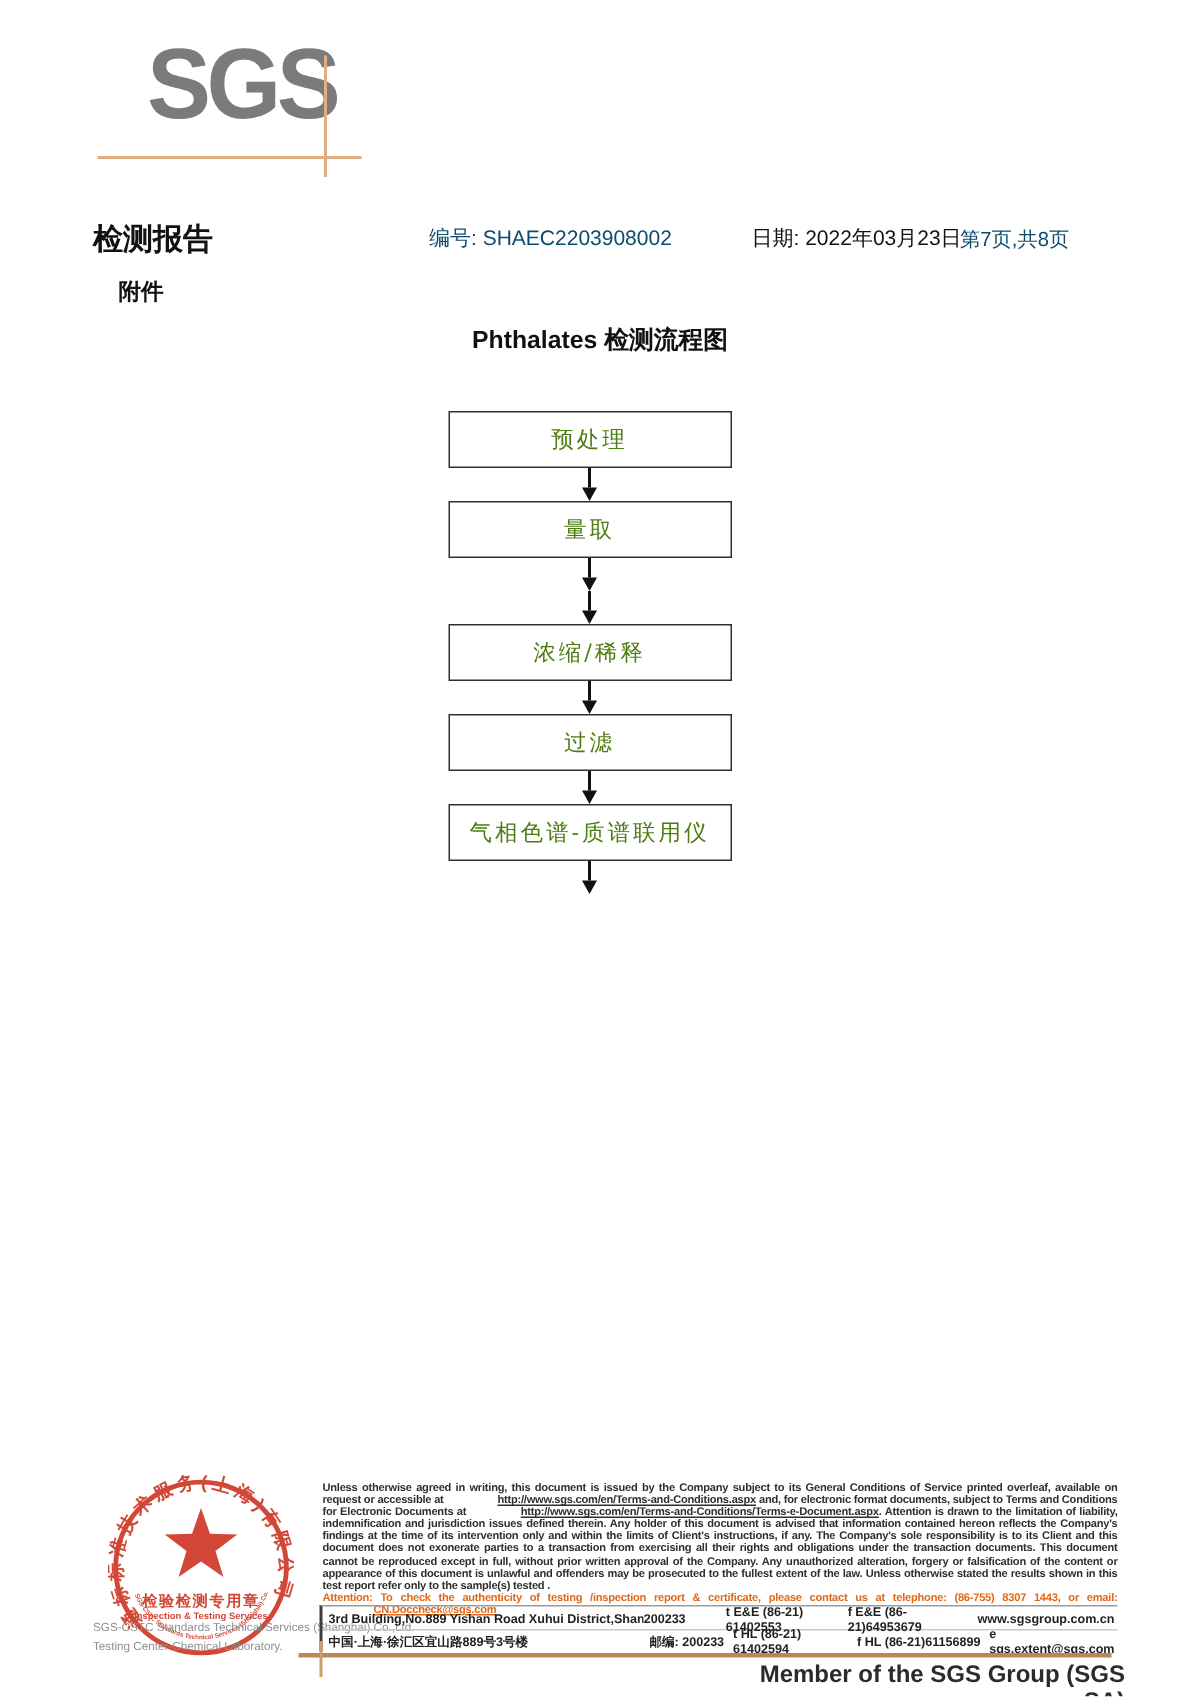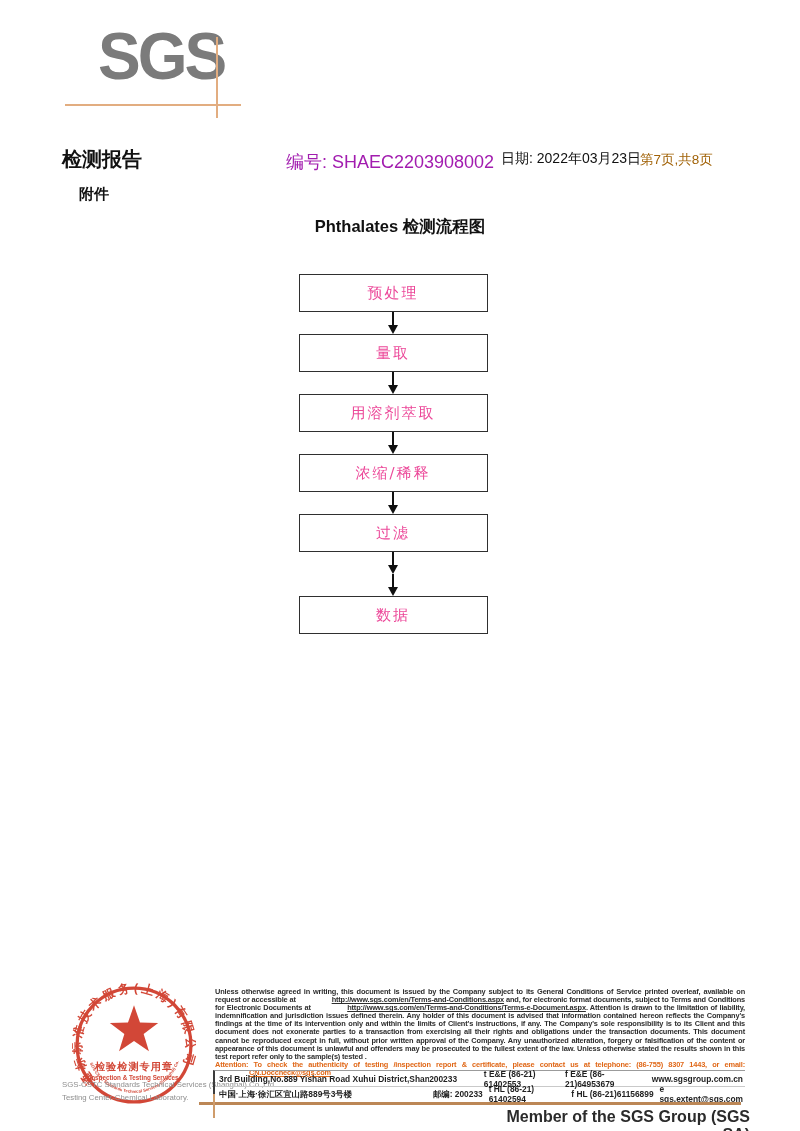--- a/index.html
+++ b/index.html
@@ -11,31 +11,31 @@
   
   .logo-text {
     position:absolute; left:98px; top:24px; font-size:64px; font-weight:bold;
     color:#7b7b7b; letter-spacing:-3px; line-height:1;
     font-family:"Liberation Sans", sans-serif; transform:scaleY(1.04);
   }
   .logo-hline { position:absolute; left:65px; top:104px; width:176px; height:2px; background:#e2ad80; }
   .logo-vline { position:absolute; left:216px; top:37px; width:2px; height:81px; background:#e2ad80; }
   
   .report-title { position:absolute; left:62px; top:146px; font-size:20px; font-weight:bold; color:#111; }
-  .report-no   { position:absolute; left:286px; top:150px; font-size:18px; color:#a21caf; }
+  .report-no   { position:absolute; left:286px; top:150px; font-size:14px; color:#0c4a6e; }
   .report-date { position:absolute; left:501px; top:150px; font-size:14px; color:#111; }
-  .report-page { position:absolute; left:640px; top:151px; font-size:13.5px; color:#a16207; }
+  .report-page { position:absolute; left:640px; top:151px; font-size:13.5px; color:#0c4a6e; }
   .attachment  { position:absolute; left:62px; top:185px; font-size:15px; font-weight:bold; color:#111;margin-left:17px; }
   
   .fc-title { position:absolute; left:0; right:0; top:216px; text-align:center; font-size:16.5px; font-weight:bold; color:#111; }
   .flowchart { position:absolute; left:285px; top:274px; width:216px; display:flex; flex-direction:column; align-items:center; }
   .fc-box {
     width:189px; height:38px; border:1.5px solid #2f2f2f; background:#fff;
     display:flex; align-items:center; justify-content:center;
-    font-family:"DejaVu Serif","Liberation Serif",serif; font-size:15px; color:#ec4899; letter-spacing:2px;
+    font-family:"DejaVu Serif","Liberation Serif",serif; font-size:15px; color:#4d7c0f; letter-spacing:2px;
   }
   .fc-arrow { height:22px; display:flex; flex-direction:column; align-items:center; }
   .fc-arrow .shaft { width:2px; flex:1; background:#111; }
   .fc-arrow .head { width:0; height:0; border-left:5.5px solid transparent; border-right:5.5px solid transparent; border-top:9px solid #111; }
   
   .stamp { position:absolute; left:72px; top:983px; width:124px; height:124px; opacity:.93; }
   
   .company-lines { position:absolute; left:62px; top:1078px; font-size:7.8px; color:#8f8f8f; line-height:13px; white-space:nowrap; }
   
   .disclaimer {
@@ -84,40 +84,39 @@
     <div class="fc-box">预处理</div>
     <div class="fc-arrow">
         <div class="shaft"></div>
         <div class="head"></div>
       </div>
     <div class="fc-box">量取</div>
     <div class="fc-arrow">
         <div class="shaft"></div>
         <div class="head"></div>
       </div>
-    <div class="fc-box">用溶剂萃取</div>
     <div class="fc-arrow">
         <div class="shaft"></div>
         <div class="head"></div>
       </div>
     <div class="fc-box">浓缩/稀释</div>
     <div class="fc-arrow">
         <div class="shaft"></div>
         <div class="head"></div>
       </div>
     <div class="fc-box">过滤</div>
     <div class="fc-arrow">
         <div class="shaft"></div>
         <div class="head"></div>
       </div>
+    <div class="fc-box">气相色谱-质谱联用仪</div>
     <div class="fc-arrow">
         <div class="shaft"></div>
         <div class="head"></div>
       </div>
-    <div class="fc-box">数据</div>
   </div>
 
   <svg class="stamp" viewBox="0 0 122 122" xmlns="http://www.w3.org/2000/svg">
     <circle cx="61" cy="61" r="56" fill="none" stroke="#cf3a28" stroke-width="3.2"></circle>
     <path id="arcTop" d="M 24.2,97.8 A 52,52 0 1 1 97.8,97.8" fill="none"></path>
     <text font-size="12" fill="#cf3a28" font-weight="bold" letter-spacing="3" font-family="Liberation Sans, sans-serif">
       <textPath href="#arcTop" startOffset="2">通标标准技术服务(上海)有限公司</textPath>
     </text>
     <polygon points="61,22 66.9,38.9 84.8,39.3 70.5,50.1 75.7,67.2 61,57 46.3,67.2 51.5,50.1 37.2,39.3 55.1,38.9" fill="#cf3a28"></polygon>
     <text x="61" y="86" text-anchor="middle" font-size="10" font-weight="bold" fill="#cf3a28" letter-spacing="1" font-family="Liberation Sans, sans-serif">检验检测专用章</text>

